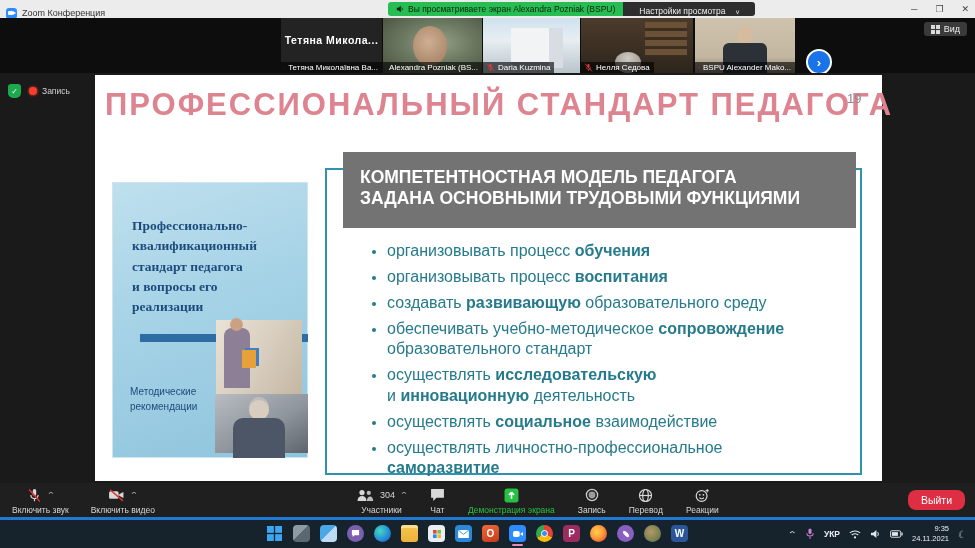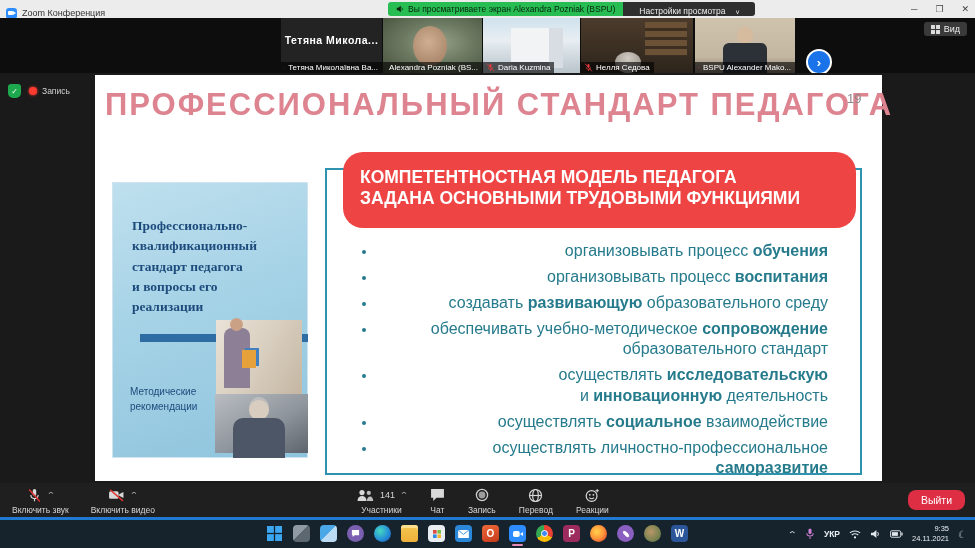--- a/index.html
+++ b/index.html
@@ -53,22 +53,22 @@
   .book-photo1 { position:absolute; left:104px; right:6px; top:138px; height:74px; background:linear-gradient(120deg,#e9e2d6 0%,#d9cfc0 50%,#c4b6a2 100%); }
   .book-photo1 .fig { position:absolute; left:8px; top:8px; width:26px; height:60px; background:#8d7f96; border-radius:8px 8px 0 0; }
   .book-photo1 .fig:before { content:""; position:absolute; left:6px; top:-10px; width:13px; height:13px; border-radius:50%; background:#caa184; }
   .book-photo1 .bookpx { position:absolute; left:26px; top:30px; width:14px; height:18px; background:#e7a13a; box-shadow:3px -2px 0 #3f7fbf; }
   .book-subtitle { position:absolute; left:18px; top:203px; font-size:10px; color:#1d4b7c; white-space:pre-line; line-height:1.45; }
   .book-photo2 { position:absolute; left:103px; right:0; top:212px; bottom:5px; background:linear-gradient(150deg,#b9bdc2 0%,#8f959c 55%,#5d646c 100%); }
   .book-photo2 .fig-head { position:absolute; left:34px; top:6px; width:20px; height:20px; border-radius:50%; background:#d9cdbf; box-shadow:0 -3px 0 #bdbdbd; }
   .book-photo2 .fig-body { position:absolute; left:18px; top:24px; width:52px; height:40px; border-radius:10px 10px 0 0; background:#4d5666; }
   
   .content-box { position:absolute; left:230px; top:93px; width:537px; height:307px; border:2px solid #2f93b0; background:#fff; }
-  .header-box { position:absolute; left:248px; top:77px; width:513px; height:76px; background:#ef4444; border-radius:20px; color:#fff; font-weight:700; font-size:17.5px; line-height:1.22; padding:15px 10px 0 17px; }
-  .bullets { position:absolute; left:248px; top:166px; width:485px;text-align:right; }
+  .header-box { position:absolute; left:248px; top:77px; width:513px; height:76px; background:#737373; border-radius:0; color:#fff; font-weight:700; font-size:17.5px; line-height:1.22; padding:15px 10px 0 17px; }
+  .bullets { position:absolute; left:258px; top:166px; width:485px; }
   .bullets ul { list-style:disc; padding-left:34px; }
   .bullets li { font-size:16px; color:#257a8c; line-height:1.28; margin-bottom:5.5px; }
   .bullets li::marker { color:#257a8c; font-size:13px; }
   .bullets b { font-weight:700; }
   
   .toolbar { position:absolute; left:0; top:483px; width:975px; height:34px; background:#1f1f1f; }
   .tbi { display:flex; flex-direction:column; align-items:center; gap:2px; color:#d6d6d6; font-size:8.5px; white-space:nowrap; }
   .tbi .icon-row { display:flex; align-items:center; gap:6px; height:16px; }
   .caret { color:#bbb; font-size:7px; transform:scaleX(1.6); }
   .tb-left { position:absolute; left:12px; top:4px; display:flex; gap:22px; }
@@ -277,32 +277,41 @@
 
     <div class="tb-center">
       <div class="tbi">
         <span class="icon-row">
           <svg width="18" height="13" viewBox="0 0 18 13">
               <circle cx="6" cy="3.6" r="2.6" fill="#d8d8d8"></circle>
               <path d="M1.5 12c0-3.4 2-5 4.5-5s4.5 1.6 4.5 5z" fill="#d8d8d8"></path>
               <circle cx="12.8" cy="3.9" r="2.1" fill="#bdbdbd"></circle>
               <path d="M10.8 12c.2-3 1.5-4.6 3.4-4.6 1.7 0 2.8 1.6 3 4.6z" fill="#bdbdbd"></path>
             </svg>
-          <span class="count">141</span>
+          <span class="count">304</span>
           <span class="caret">⌃</span>
         </span>
         <span>Участники</span>
       </div>
       <div class="tbi">
         <span class="icon-row">
           <svg width="15" height="14" viewBox="0 0 14 13">
               <path d="M1 1h12v8H6l-3 3V9H1z" fill="#d8d8d8"></path>
             </svg>
         </span>
         <span>Чат</span>
+      </div>
+      <div class="tbi">
+        <span class="icon-row">
+          <svg width="15" height="15" viewBox="0 0 14 14">
+              <rect x="0.5" y="0.5" width="13" height="13" rx="2.5" fill="#27c043"></rect>
+              <path d="M7 10V4.6M7 4l-2.4 2.6M7 4l2.4 2.6" stroke="#fff" stroke-width="1.5" fill="none"></path>
+            </svg>
+        </span>
+        <span class="green-label">Демонстрация экрана</span>
       </div>
       <div class="tbi">
         <span class="icon-row">
           <svg width="14" height="14" viewBox="0 0 14 14">
               <circle cx="7" cy="7" r="5.6" fill="none" stroke="#cfcfcf" stroke-width="1.3"></circle>
               <circle cx="7" cy="7" r="3.4" fill="#9c9c9c"></circle>
             </svg>
         </span>
         <span>Запись</span>
       </div>

